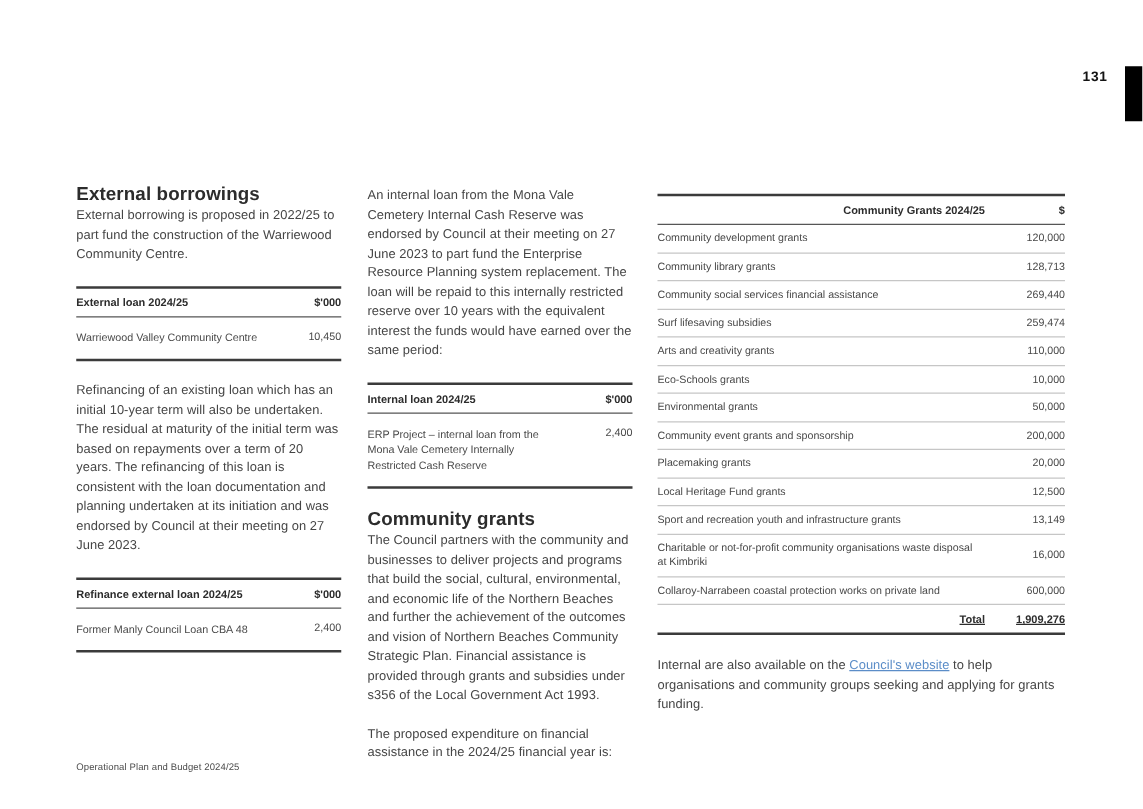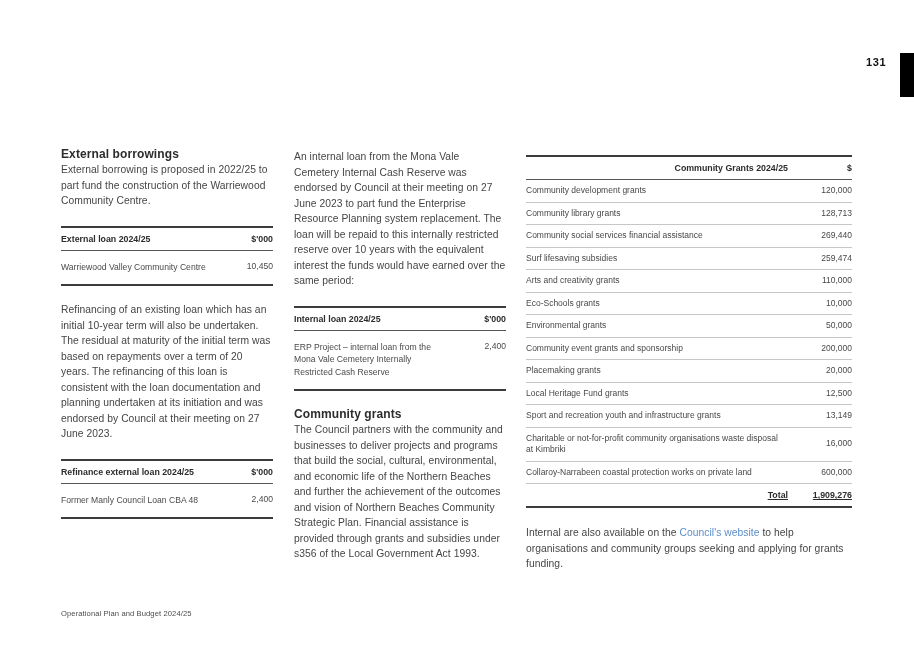--- a/index.html
+++ b/index.html
@@ -18,21 +18,21 @@
   }
   .col { position:absolute; }
   .col1 { left:61px; top:147px; width:212px; }
   .col2 { left:294px; top:149px; width:212px; }
   .col3 { left:526px; top:155px; width:326px; }
   .col p {
     font-size:10.3px; line-height:15.5px; letter-spacing:0.05px;
     margin:0 0 15px; color:#454545;
   }
   h3.doc-heading {
-    font-size:12px; font-weight:700; color:#2c2c2c;
+    font-size:15px; font-weight:700; color:#2c2c2c;
     margin:0 0 1px; letter-spacing:0.1px;
   }
   
   .mini-table { margin:17px 0 16px; }
   .mt-header {
     display:flex; justify-content:space-between; align-items:baseline;
     border-top:2px solid #3b3b3b; border-bottom:1px solid #565656;
     padding:6px 0 6px;
     font-size:8.8px; font-weight:700; color:#2c2c2c;
   }
@@ -55,21 +55,21 @@
     border-bottom:1px solid #c6c6c6;
     padding:5px 0; font-size:8.5px; color:#484848; line-height:11.5px;
   }
   table.grants-table td:first-child { width:252px; padding-right:10px; }
   table.grants-table .num { text-align:right; }
   table.grants-table tfoot th {
     border-top:1.5px solid #3b3b3b; border-bottom:2.5px solid #3b3b3b;
     padding:6px 0; font-size:8.8px;text-decoration:underline;
   }
   .link-para { margin-top:17px !important; }
-  a.doc-link { cursor:pointer; }
+  a.doc-link { text-decoration:underline; cursor:pointer; }
   .footer {
     position:absolute; left:61px; top:609px;
     font-size:7.6px; color:#4c4c4c; letter-spacing:0.1px;
   }
 </style>
 </head>
 <body>
 
 <div>
 
@@ -114,20 +114,21 @@
         <span>$'000</span>
       </div>
       <div class="mt-row">
         <span class="mt-label">ERP Project – internal loan from the Mona Vale Cemetery Internally Restricted Cash Reserve</span>
         <span class="mt-value">2,400</span>
       </div>
     </div>
 
     <h3 class="doc-heading">Community grants</h3>
     <p>The Council partners with the community and businesses to deliver projects and programs that build the social, cultural, environmental, and economic life of the Northern Beaches and further the achievement of the outcomes and vision of Northern Beaches Community Strategic Plan. Financial assistance is provided through grants and subsidies under s356 of the Local Government Act 1993.</p>
+    <p>The proposed expenditure on financial assistance in the 2024/25 financial year is:</p>
   </div>
 
   <div class="col col3">
     <table class="grants-table">
       <thead>
         <tr>
           <th>Community Grants 2024/25</th>
           <th class="num">$</th>
         </tr>
       </thead>

